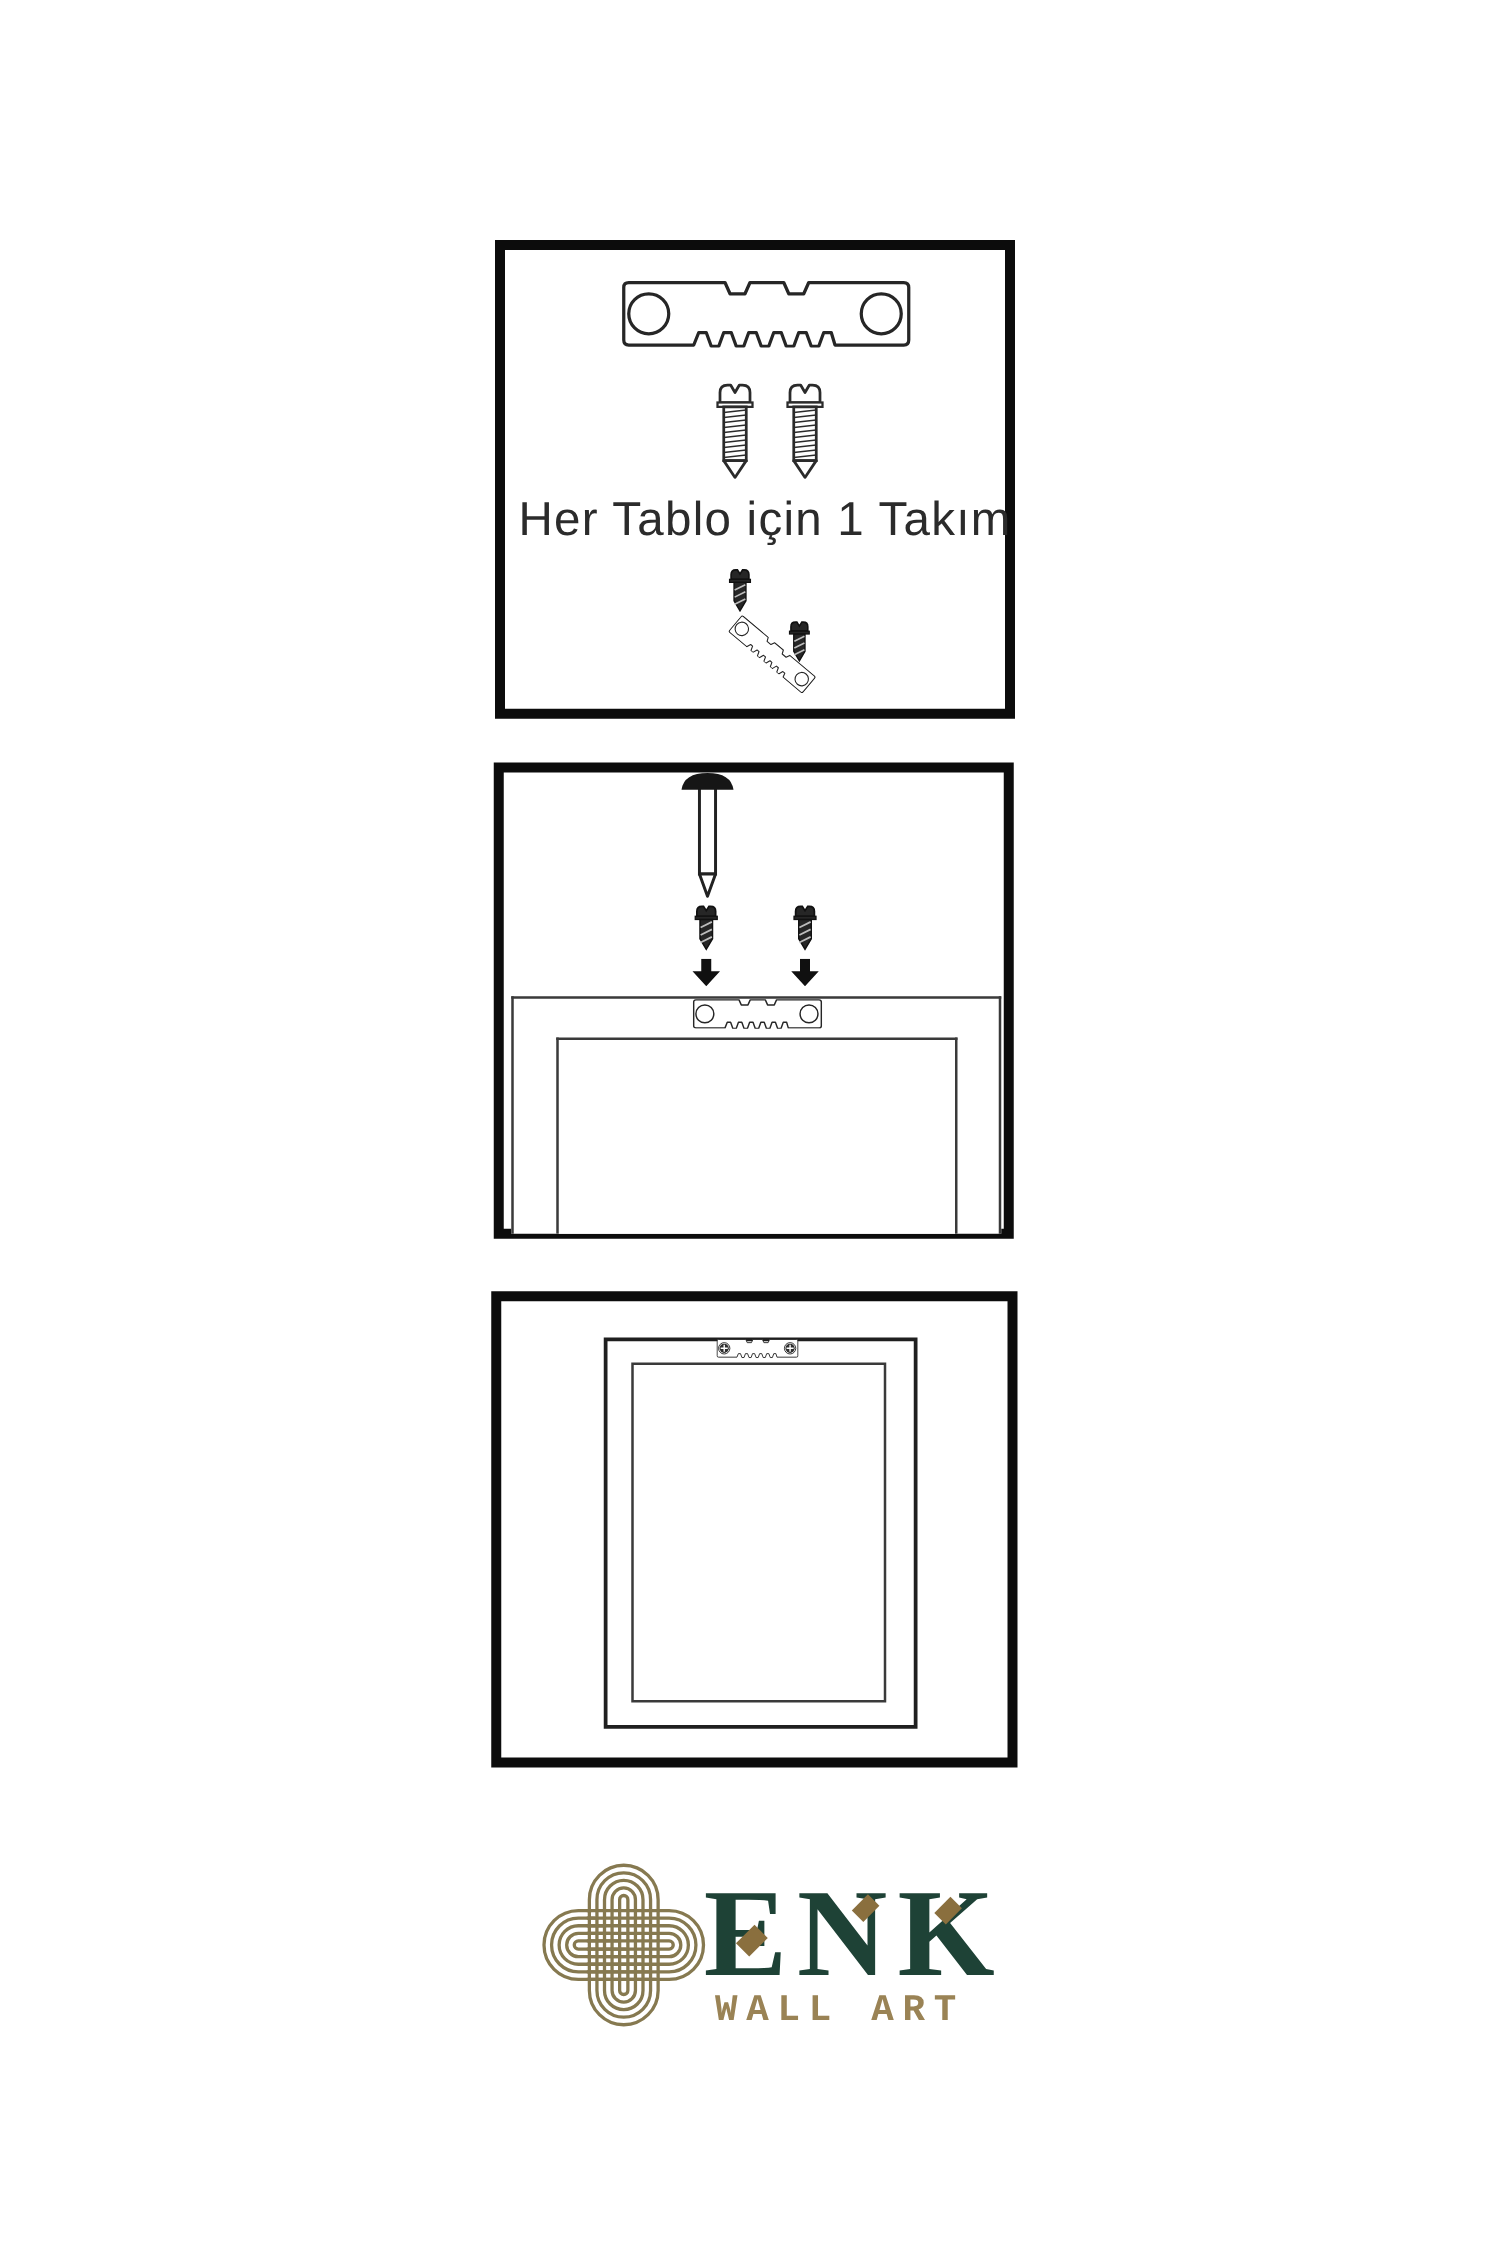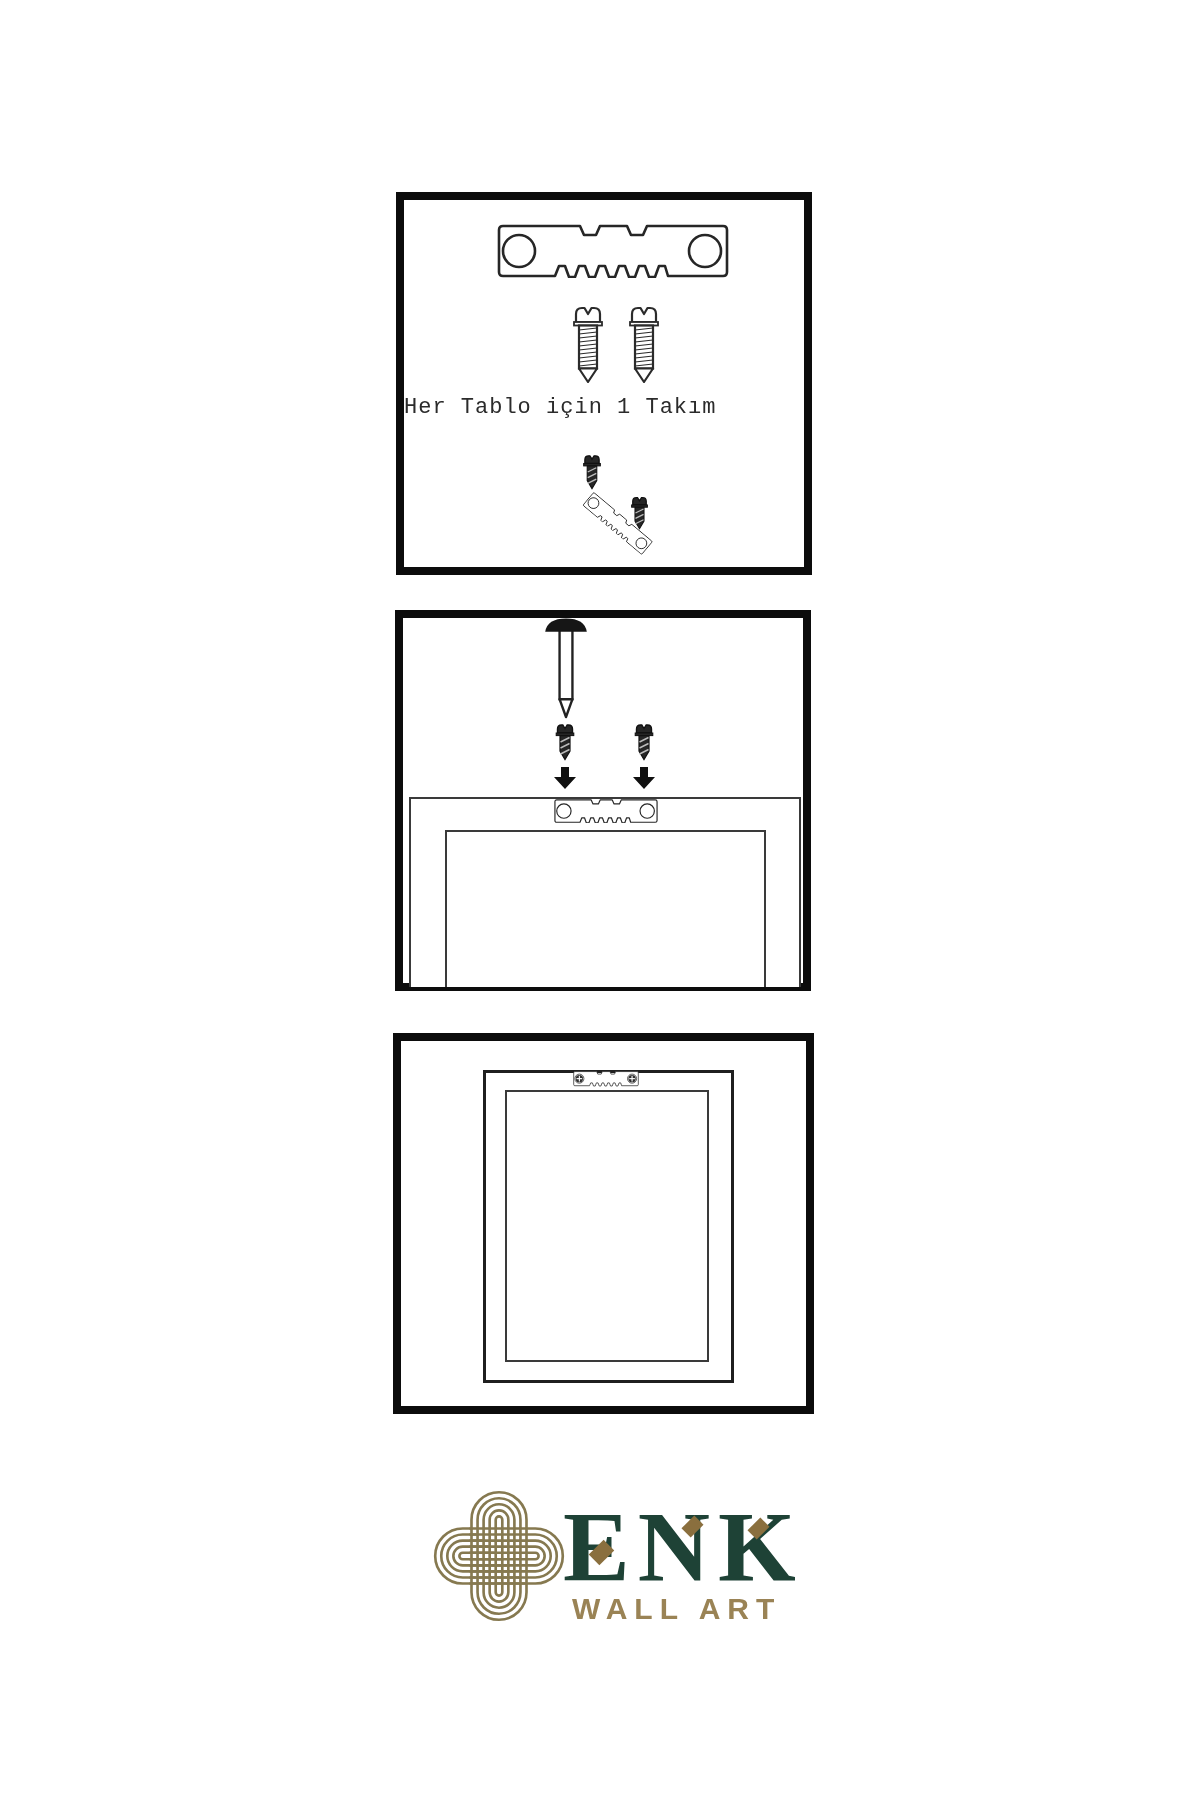--- a/index.html
+++ b/index.html
@@ -1,26 +1,26 @@
 <!DOCTYPE html>
 <html><head>
 <meta charset="utf-8">
 <style>
   html,body{margin:0;padding:0;background:#ffffff;}
   #page{position:relative;width:1200px;height:1800px;background:#ffffff;overflow:hidden;
         font-family:"Liberation Serif", serif;}
   .abs{position:absolute;}
   .panel{position:absolute;border:8px solid #0c0c0c;background:#ffffff;box-sizing:border-box;}
   .frame-rect{position:absolute;box-sizing:border-box;background:#ffffff;}
-  .caption{position:absolute;color:#2b2b2b;font-size:22px;letter-spacing:1px;text-align:left;
-           font-family:Liberation Mono, monospace;white-space:nowrap;}
+  .caption{position:absolute;color:#2b2b2b;font-size:38px;letter-spacing:1px;text-align:center;
+           font-family:Liberation Sans, sans-serif;white-space:nowrap;}
   .brand-name{position:absolute;color:#1e4236;font-size:100px;line-height:100px;font-weight:600;
               letter-spacing:8px;font-family:"Liberation Serif", serif;}
   .brand-tagline{position:absolute;color:#9a8355;font-size:30px;line-height:30px;font-weight:600;
-              letter-spacing:7px;font-family:Liberation Sans, sans-serif;}
+              letter-spacing:7px;font-family:Liberation Mono, monospace;}
   .diamond{position:absolute;background:#8a6f3e;width:13px;height:13px;
            transform:rotate(45deg) scaleY(1.4);}
   svg{display:block;}
 </style>
 </head>
 <body>
 
 <div id="page">
 
   <svg width="0" height="0" style="position:absolute">

